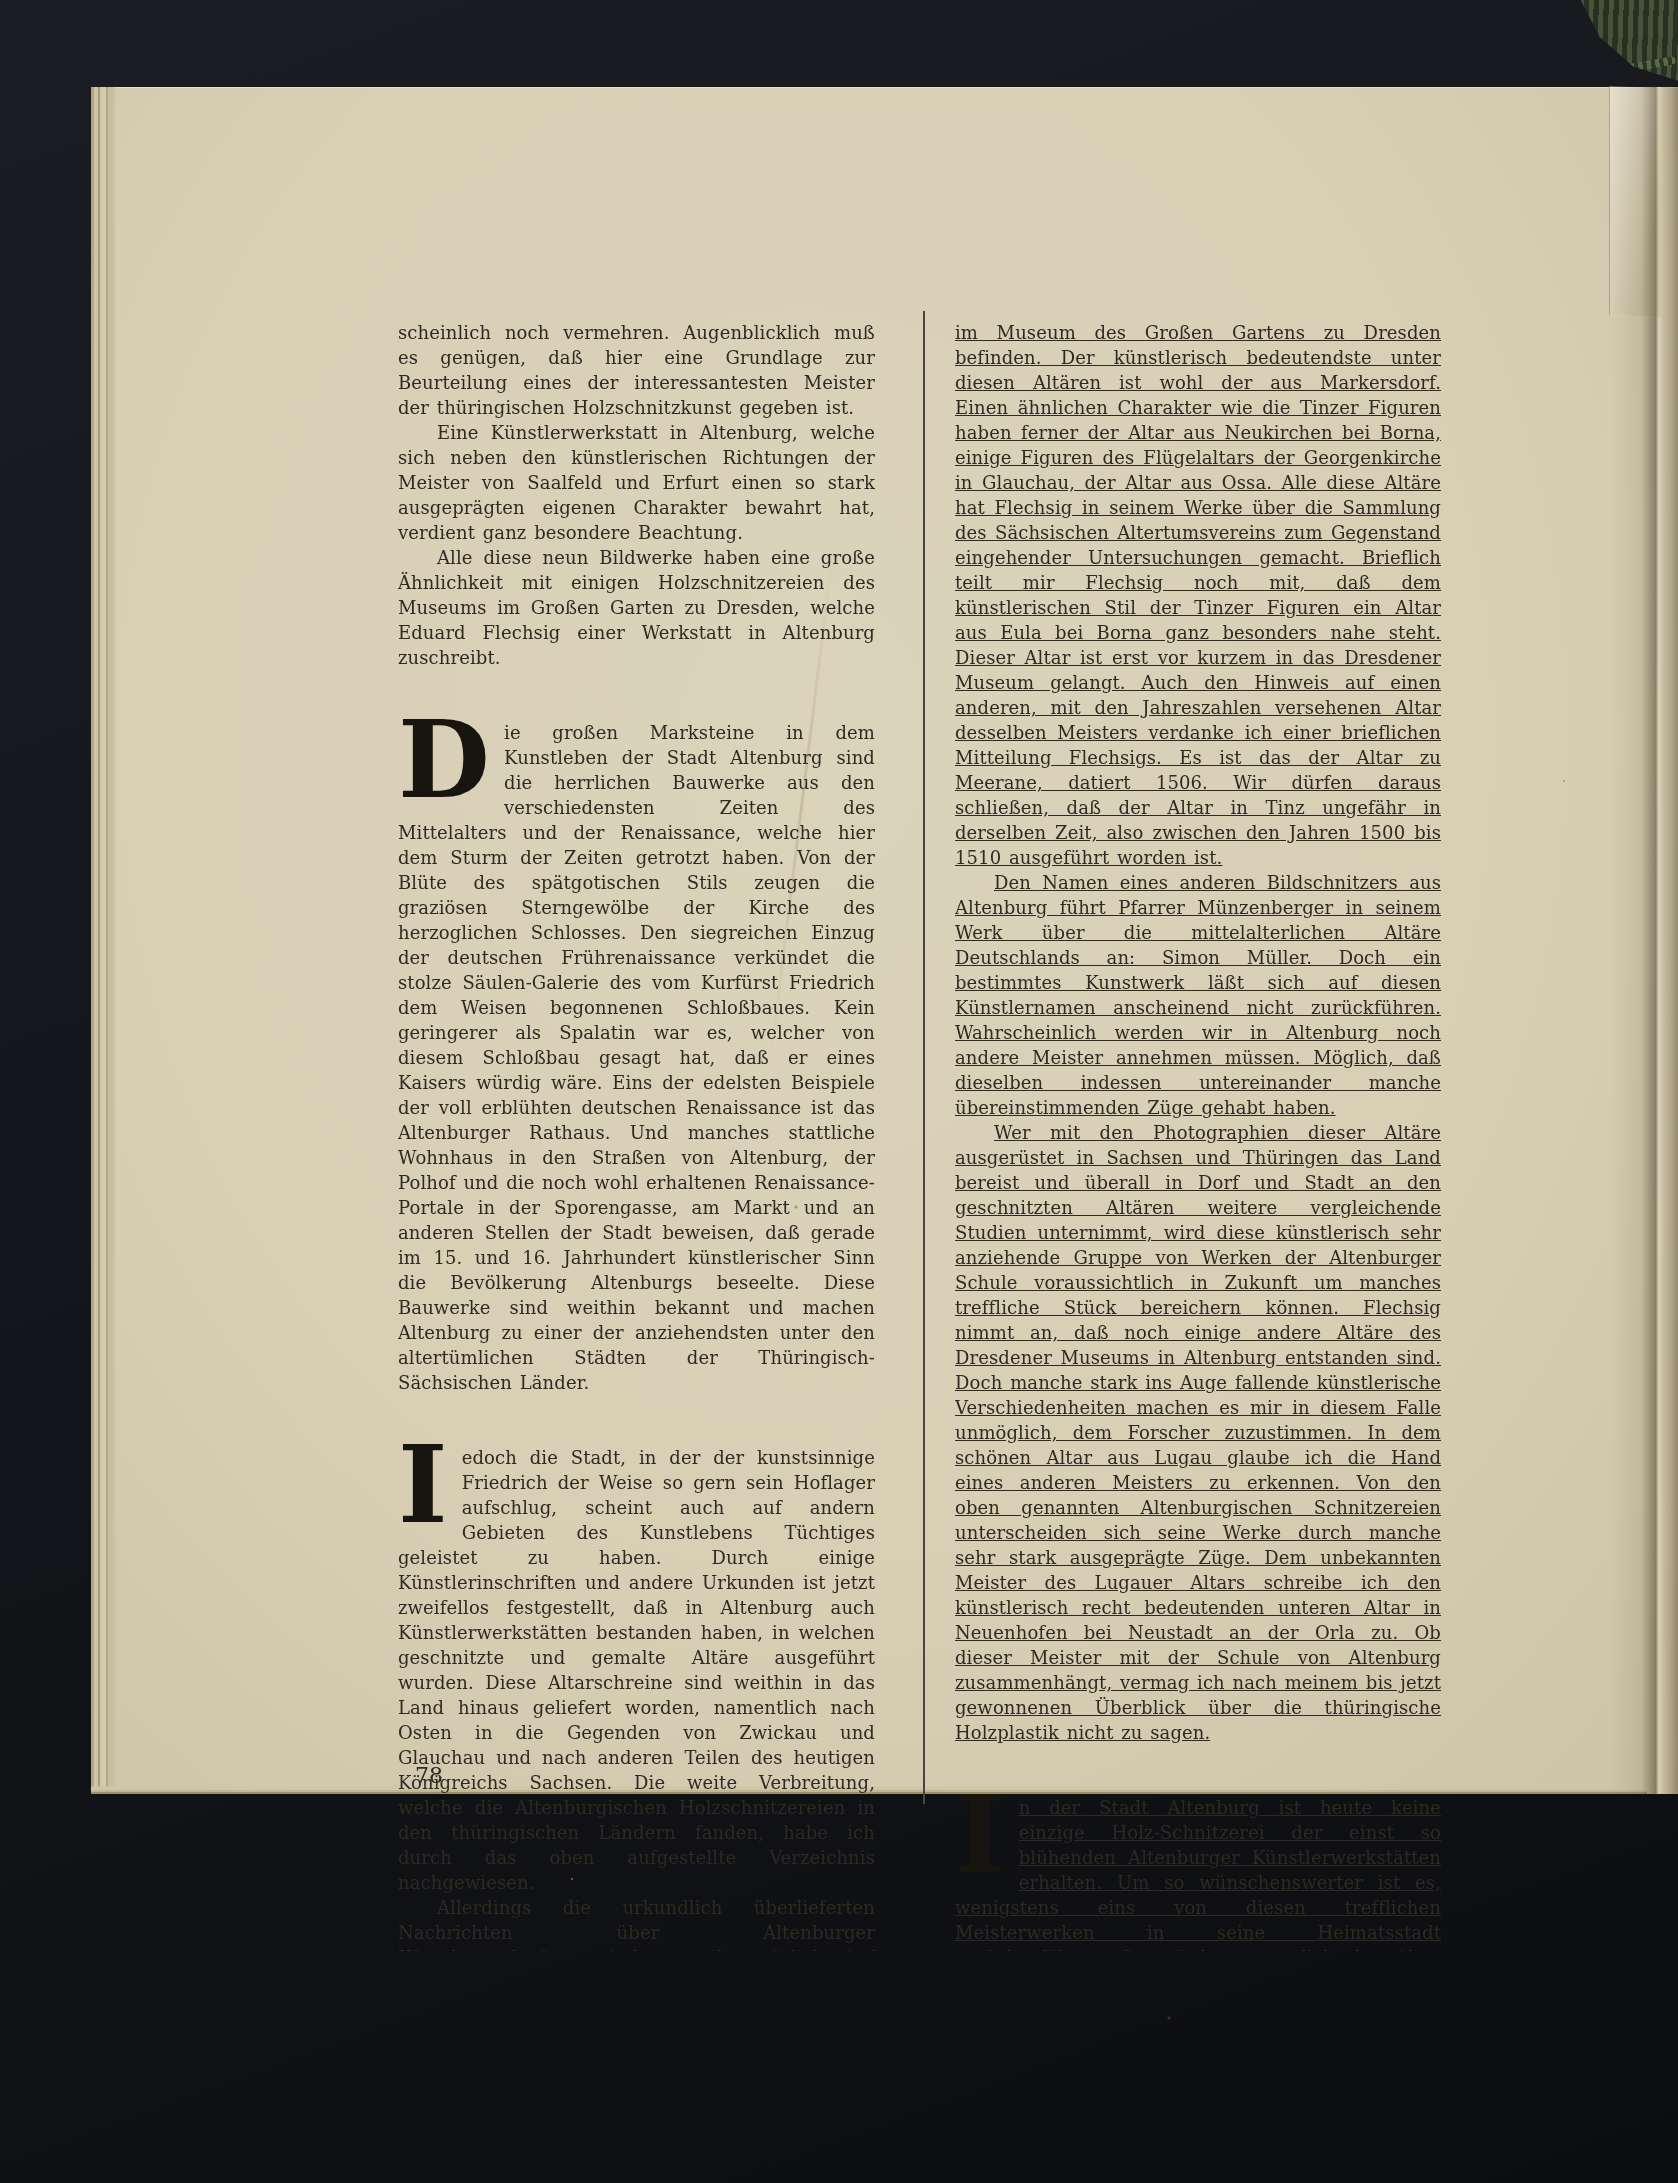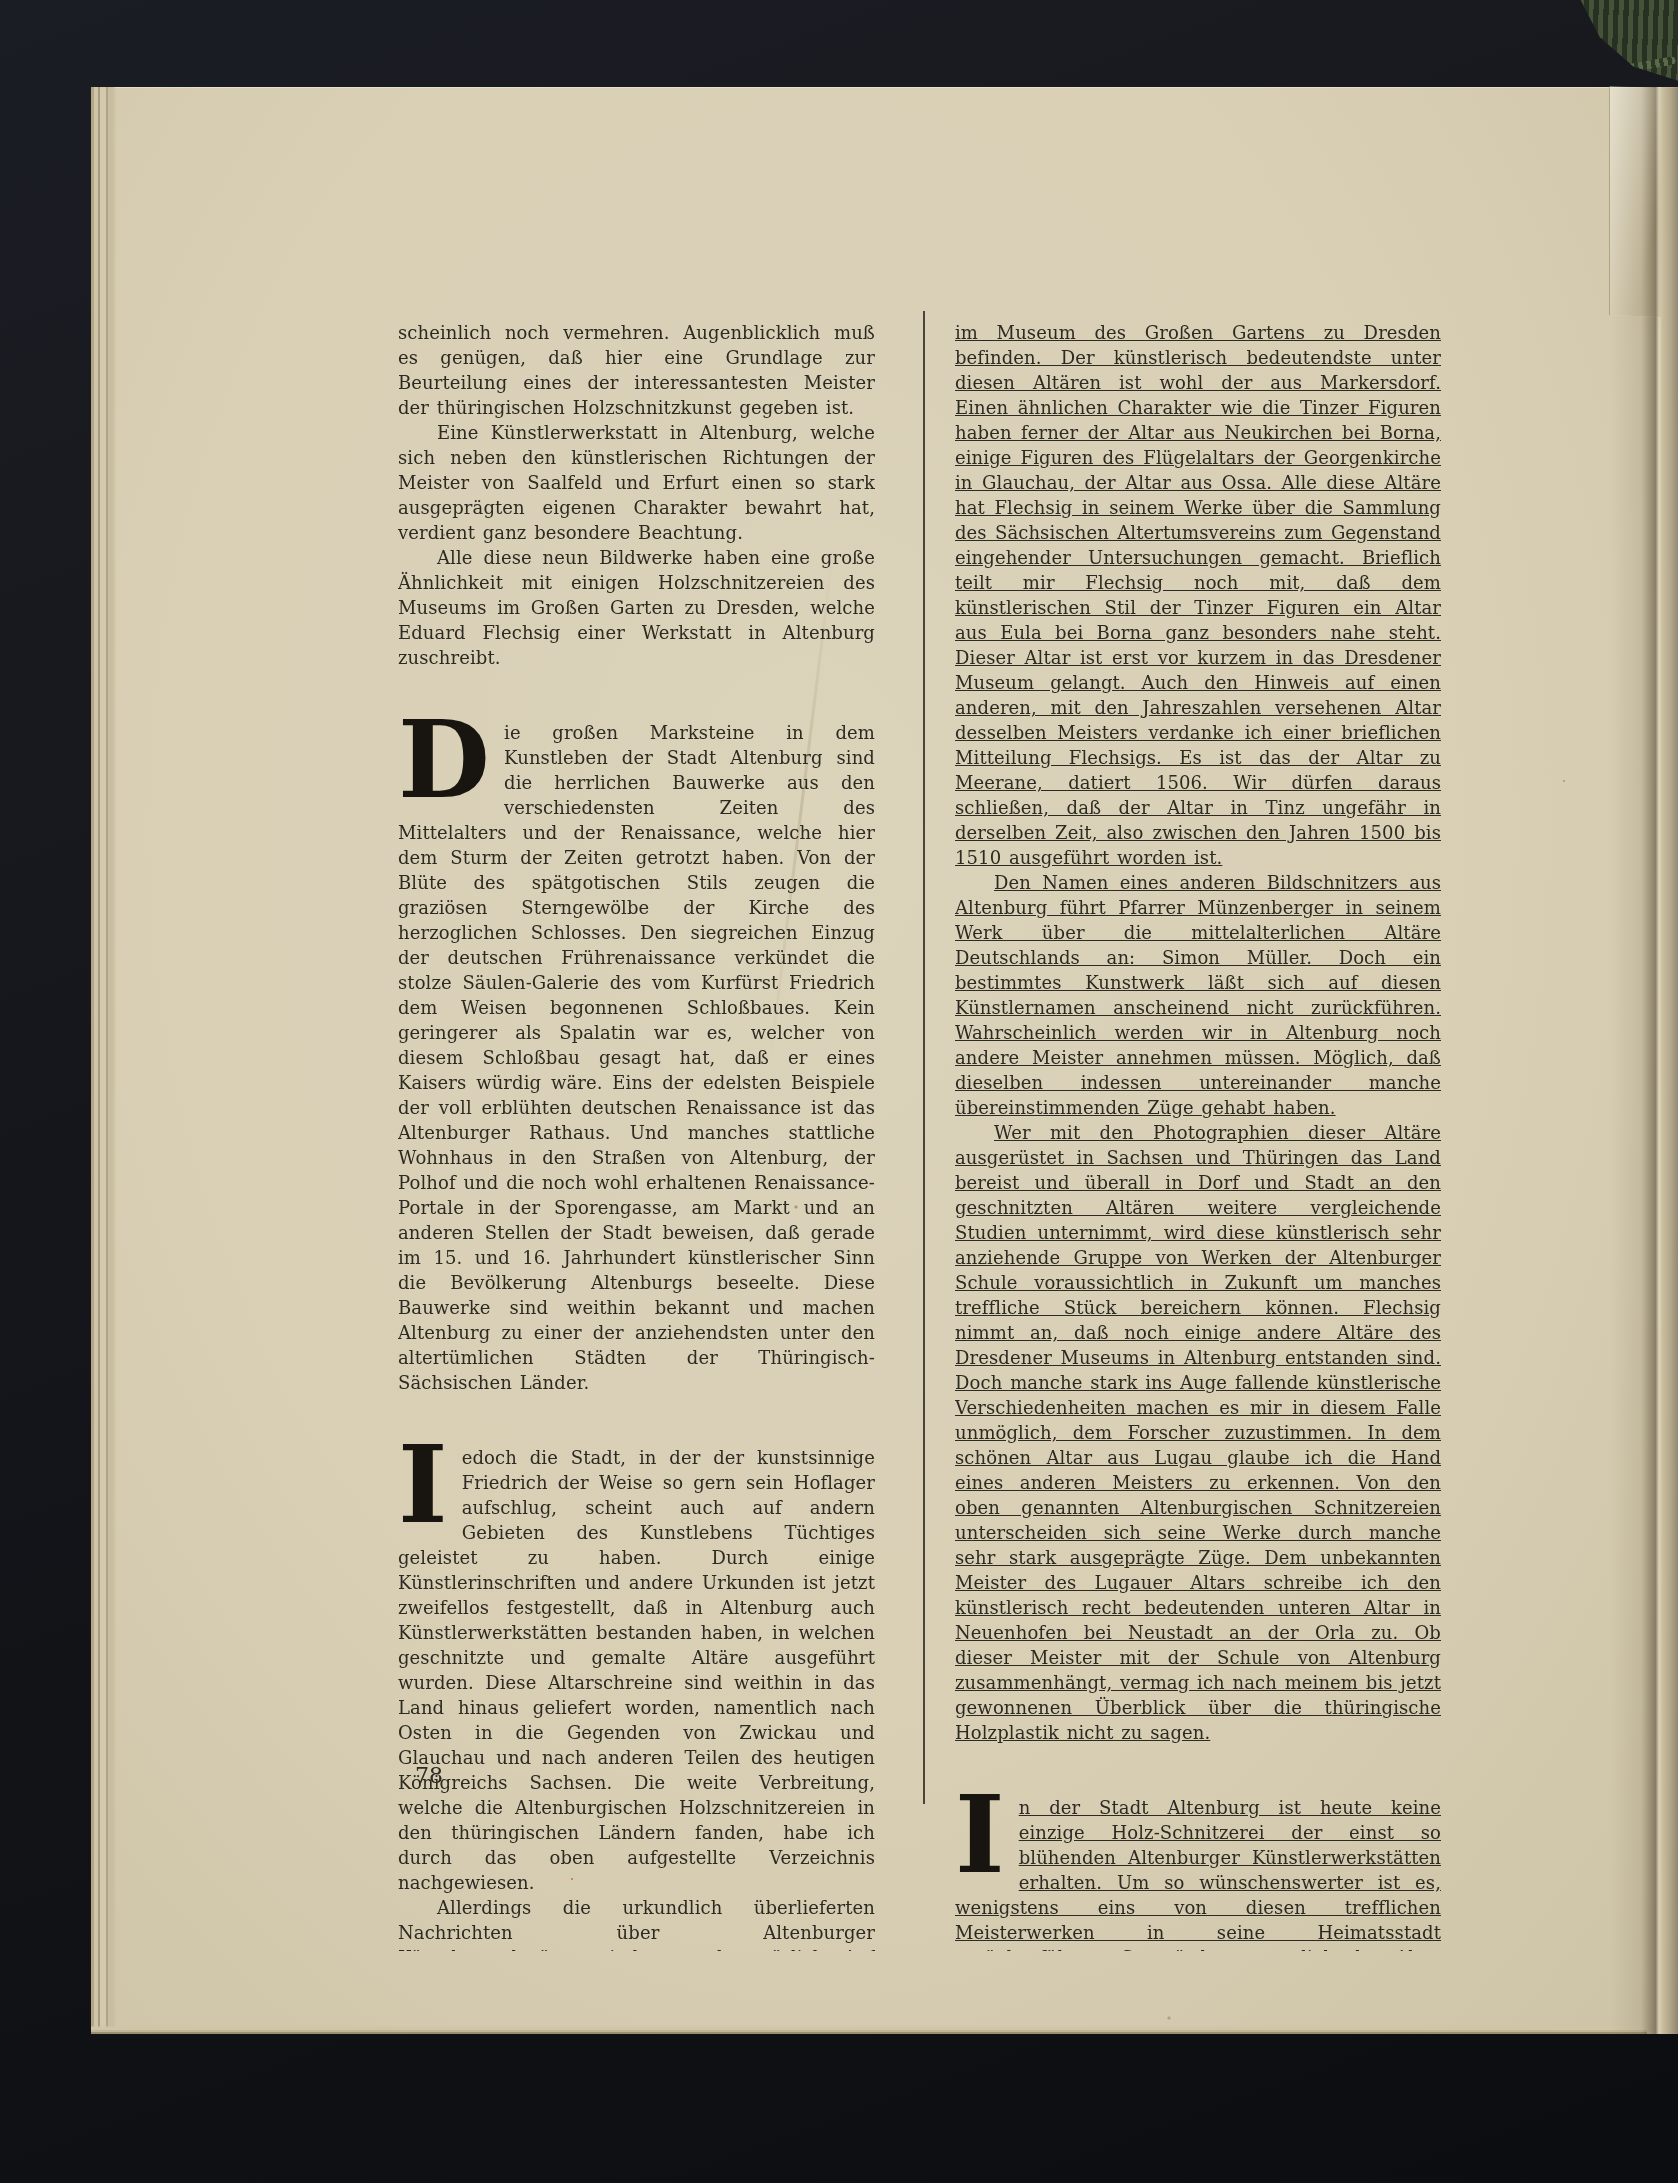--- a/index.html
+++ b/index.html
@@ -16,21 +16,21 @@
     background:repeating-linear-gradient(92deg,var(--headband-light,#46523a) 0 4.8px,var(--headband-dark,#273122) 4.8px 10px);
     clip-path:polygon(18% 0,100% 0,100% 100%,62% 82%,34% 46%);
   }
   .headband::after{
     content:"";position:absolute;right:3.2px;bottom:9.6px;width:80px;height:8px;
     background:repeating-linear-gradient(90deg,#5a6b4a 0 4.3px,#2c3824 4.3px 8.5px);
     border-radius:4.3px;transform:rotate(-10deg);
   }
   
   .page{
-    position:absolute;left:91px;top:87px;width:1588px;height:1947px;
+    position:absolute;left:91px;top:87px;width:1588px;height:1707px;
     background:radial-gradient(ellipse at 45% 38%,#dbd3ba 0%,var(--paper,#d8cfb5) 55%,#cdc3a6 100%);
     box-shadow:inset 0 1.1px 0 rgba(255,255,250,.35);
   }
   
   .edge-left{
     position:absolute;left:0;top:0;bottom:0;width:25.6px;
     background:linear-gradient(90deg,#b3a687 0 2.7px,#cfc5a8 2.7px 7px,#a79b7c 7px 8.5px,
       #d3caae 8.5px 15px,#b1a586 15px 16.5px,var(--page-edge,#c8bd9e) 16.5px 21.3px,rgba(216,207,181,0) 25.6px);
   }
   

